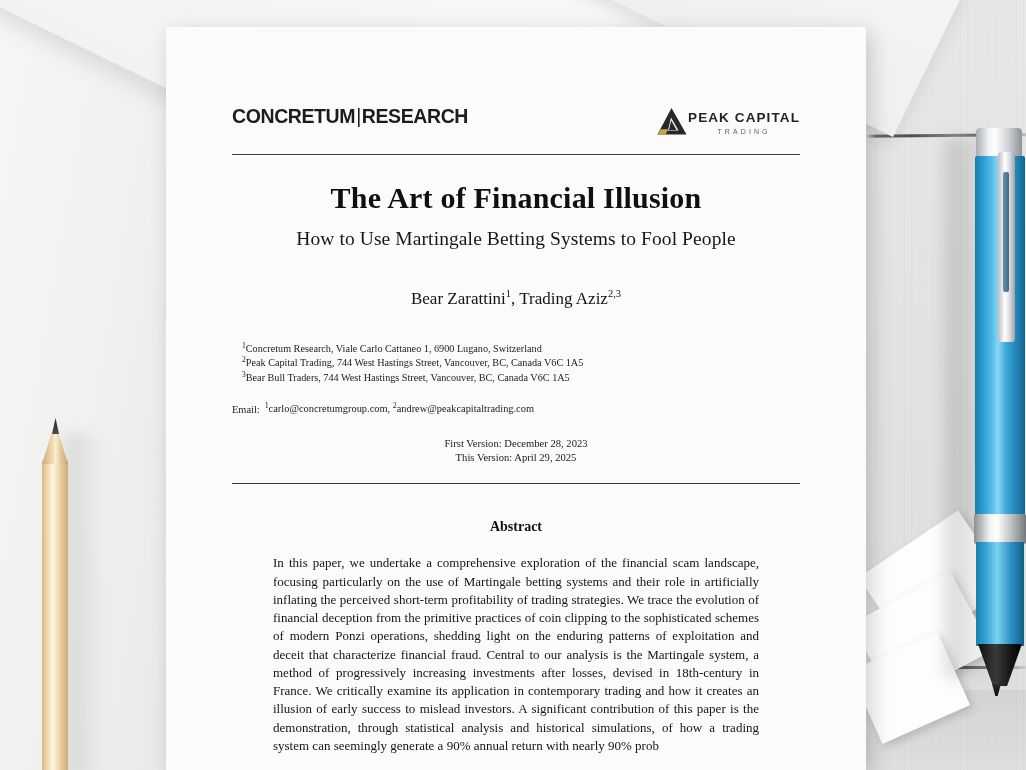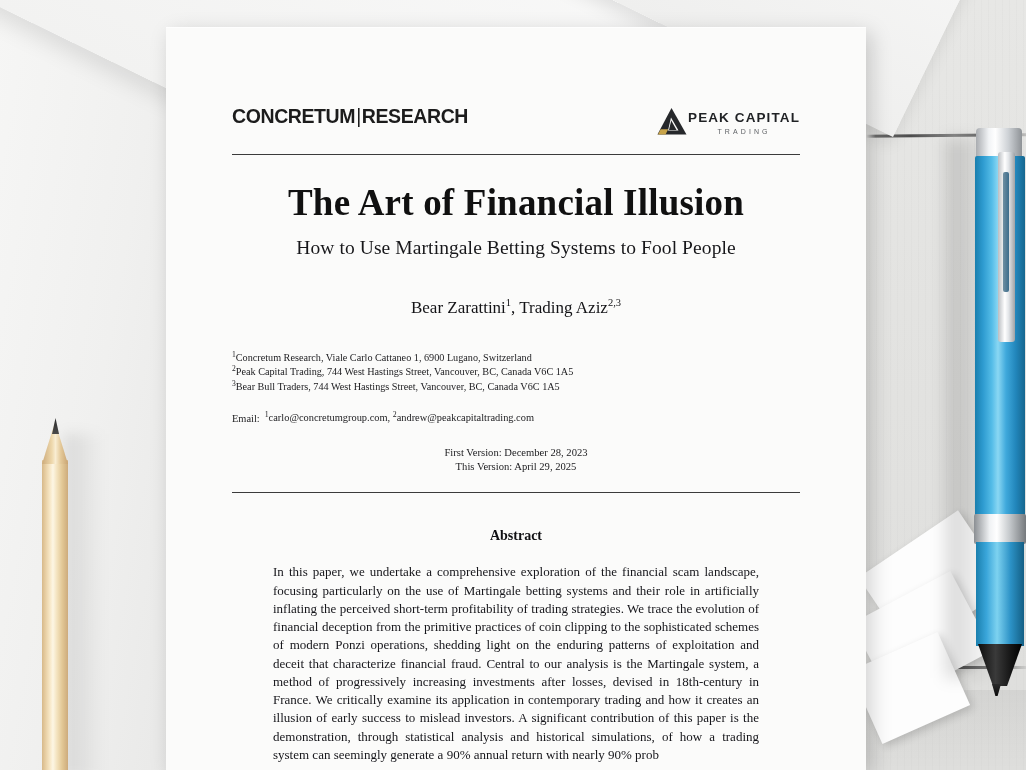--- a/index.html
+++ b/index.html
@@ -226,21 +226,21 @@
 
   .rule {
     height: 0;
     border-top: 1.6px solid #3b3b3b;
     margin: 15px 0 0 0;
   }
 
   
   .title {
     text-align: center;
-    font-size: 37px;
+    font-size: 30px;
     font-weight: 700;
     color: #101010;
     margin-top: 26px;
     letter-spacing: 0.2px;
   }
   .subtitle {
     text-align: center;
     font-size: 19.5px;
     font-weight: 400;
     color: #17171a;
@@ -254,20 +254,21 @@
     margin-top: 38px;
   }
   .authors sup { font-size: 10.5px; }
 
   
   .affils {
     margin-top: 32px;
     font-size: 10.2px;
     line-height: 1.22;
     color: #1b1b1e;
+    margin-left: 10px;
   }
   .affils .aff-line sup { font-size: 7.6px; }
   .email {
     margin-top: 16px;
     font-size: 10.4px;
     color: #1b1b1e;
   }
   .email sup { font-size: 7.8px; }
   .email .lbl { margin-right: 5px; }
 

